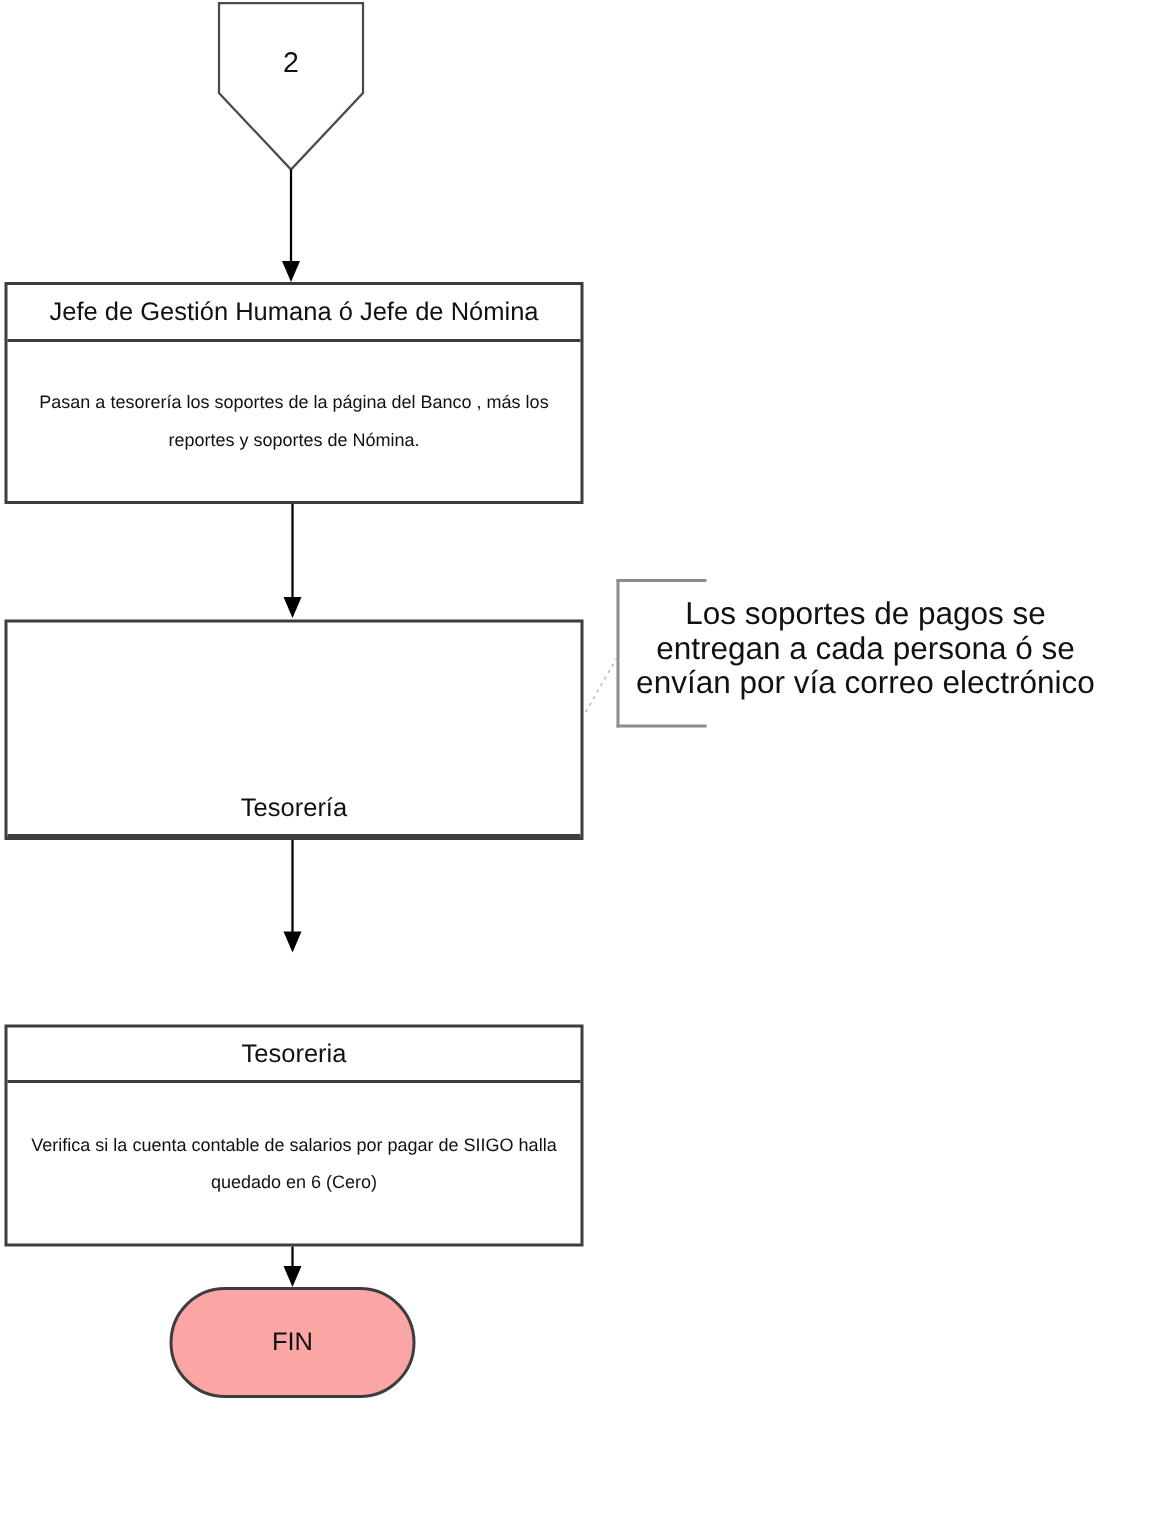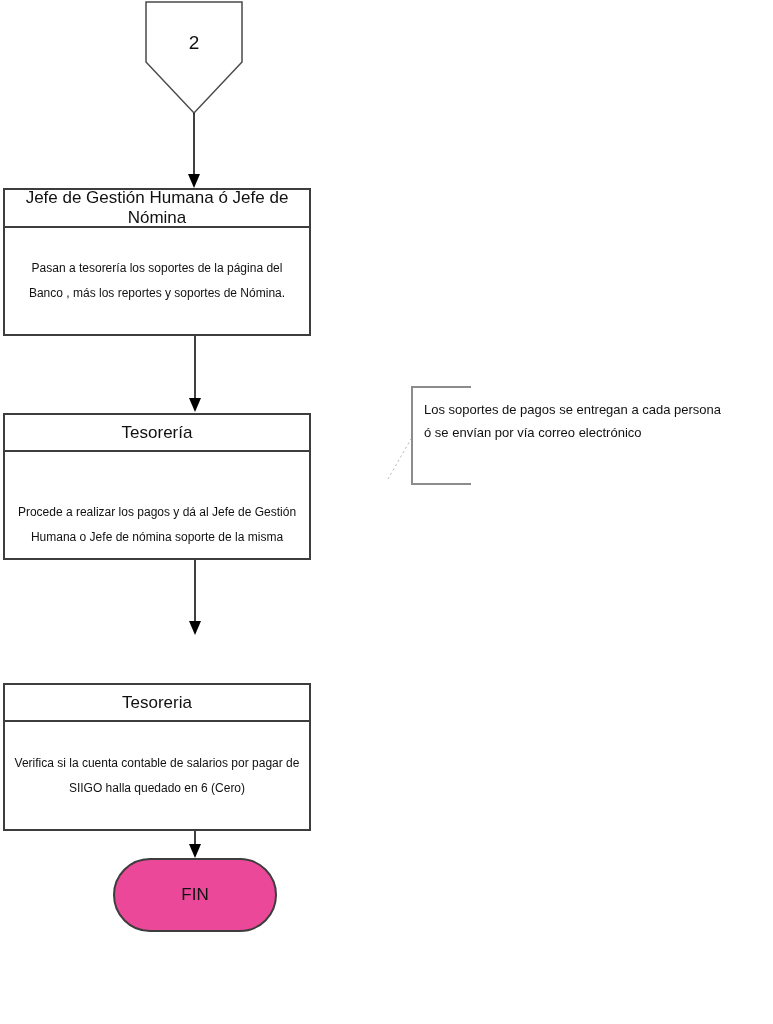--- a/index.html
+++ b/index.html
@@ -28,21 +28,21 @@
     position: absolute;
     left: 146px;
     top: 32px;
     width: 96px;
     text-align: center;
     font-size: 19px;
   }
   .box {
     position: absolute;
     left: 3px;
-    width: 308px;
+    width: 386px;
     box-sizing: border-box;
     border: 2px solid #3d3d3d;
     background: #ffffff;
     display: flex;
     flex-direction: column;
     justify-content: flex-end;
   }
   .box-header {
     box-sizing: border-box;
     height: 38px;
@@ -76,34 +76,34 @@
     height: 95px;
     border-left: 2px solid #8c8c8c;
     border-top: 2px solid #8c8c8c;
     border-bottom: 2px solid #8c8c8c;
   }
   .annotation-text {
     position: absolute;
     left: 424px;
     top: 398px;
     width: 306px;
-    text-align: left;
-    font-size: 13px;
+    text-align: center;
+    font-size: 21px;
     line-height: 23px;
   }
   .terminator {
     position: absolute;
     left: 113px;
     top: 858px;
     width: 164px;
     height: 74px;
     box-sizing: border-box;
     border: 2px solid #3d3d3d;
     border-radius: 37px;
-    background: #ec4899;
+    background: #fca5a5;
     display: flex;
     align-items: center;
     justify-content: center;
     font-size: 17px;
   }
 </style>
 </head>
 <body>
 
 <div class="canvas">
@@ -129,21 +129,20 @@
 
   <div class="connector-label">2</div>
 
   <div class="box box1">
     <div class="box-header">Jefe de Gestión Humana ó Jefe de Nómina</div>
     <div class="box-body">Pasan a tesorería los soportes de la página del Banco , más los reportes y soportes de Nómina.</div>
   </div>
 
   <div class="box box2">
     <div class="box-header">Tesorería</div>
-    <div class="box-body">Procede a realizar los pagos y dá al Jefe de Gestión Humana o Jefe de nómina soporte de la misma</div>
   </div>
 
   <div class="box box3">
     <div class="box-header">Tesoreria</div>
     <div class="box-body">Verifica si la cuenta contable de salarios por pagar de SIIGO halla quedado en 6 (Cero)</div>
   </div>
 
   <div class="annotation-bracket"></div>
   <div class="annotation-text">Los soportes de pagos se entregan a cada persona ó se envían por vía correo electrónico</div>
 

